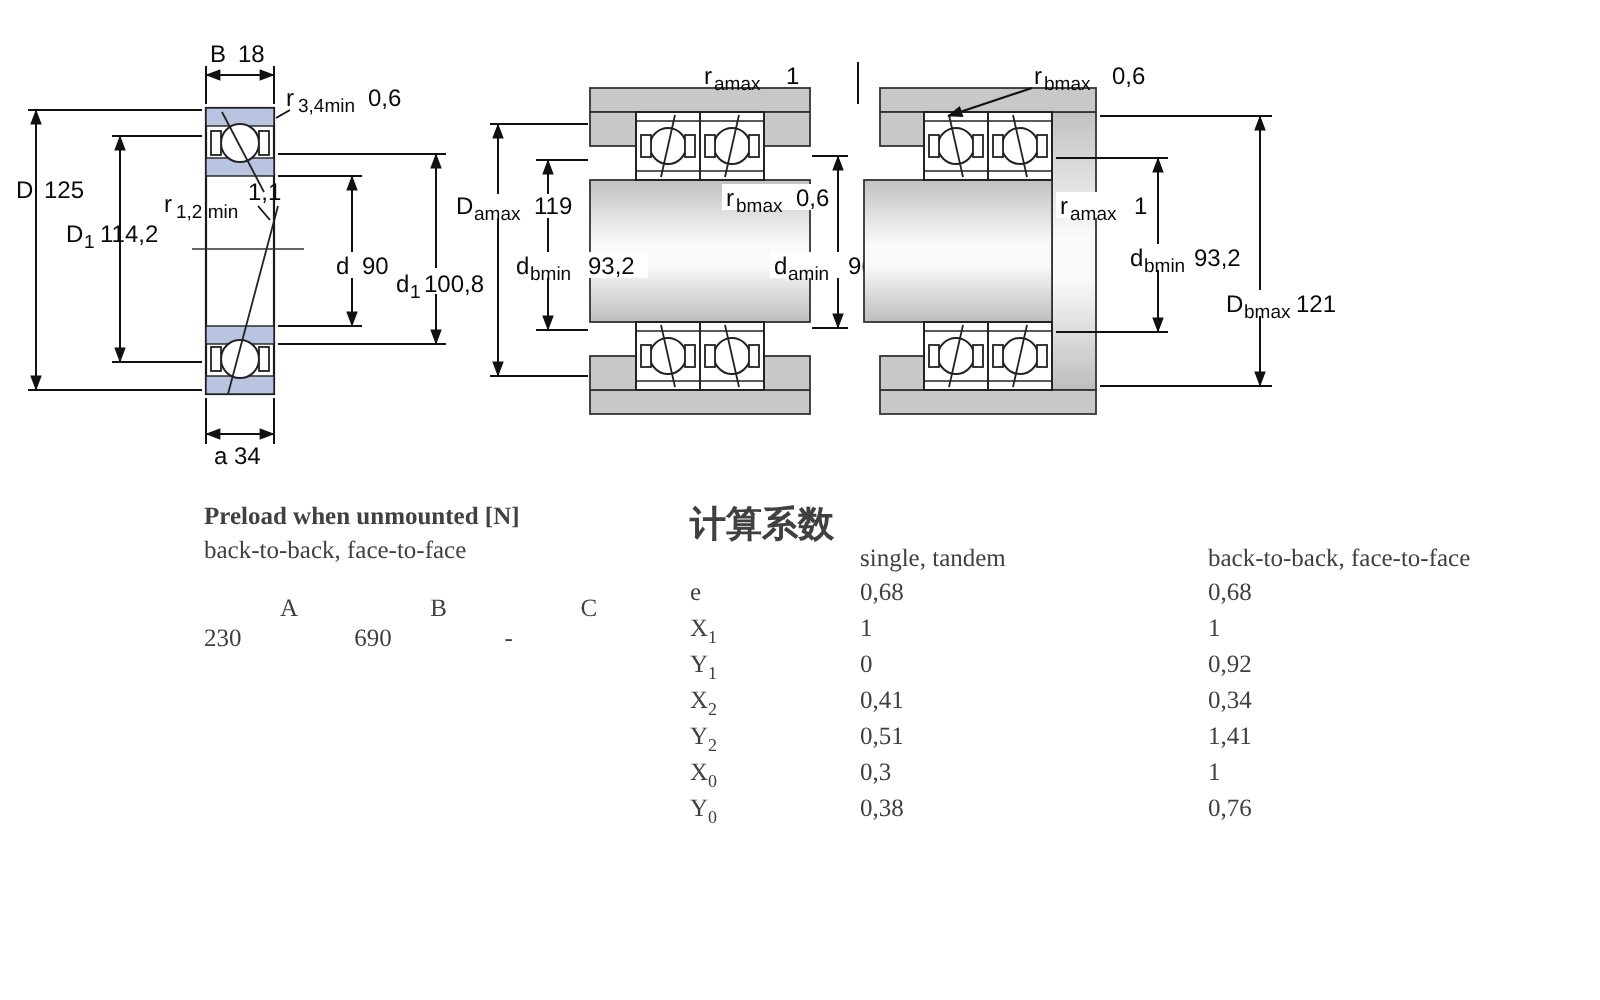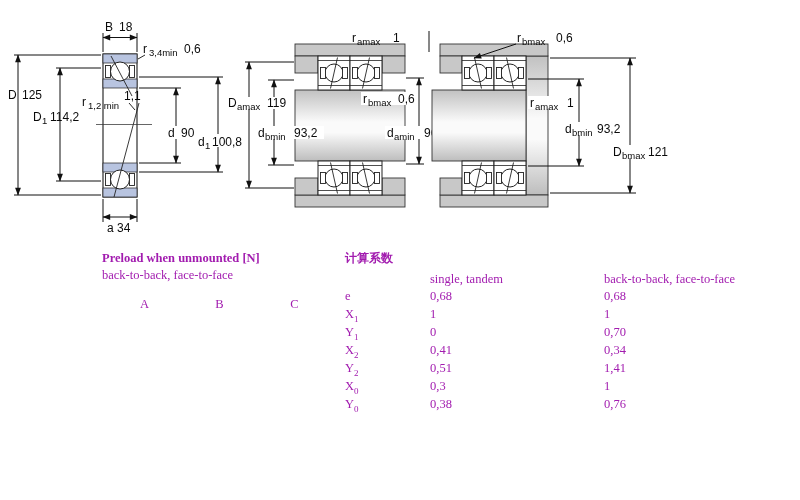--- a/index.html
+++ b/index.html
@@ -1,21 +1,21 @@
 <!DOCTYPE html>
 <html><head>
 <meta charset="utf-8">
 <style>
   html,body{margin:0;padding:0;background:#fff;}
   #canvas{position:relative;width:800px;height:500px;background:#fff;overflow:hidden;
           font-family:"Liberation Sans",sans-serif;color:#000;}
   #drawing{position:absolute;left:0;top:0;}
   svg text{fill:#0a0a0a;font-family:"Liberation Sans",sans-serif;font-size:12px;}
   svg text.sub{font-size:9.5px;}
-  .tbl{position:absolute;font-family:"Liberation Serif",serif;font-size:12.5px;color:#a21caf;}
+  .tbl{position:absolute;font-family:"Liberation Serif",serif;font-size:12.5px;color:#404040;}
   .tbl .row{position:absolute;left:0;white-space:nowrap;}
   .b{font-weight:bold;}
   .pt-col{display:inline-block;width:72px;}
   .ct-label{position:absolute;left:0;}
   .ct-c1{position:absolute;left:75px;margin-left:10px;}
   .ct-c2{position:absolute;left:259px;}
   sub{font-size:9px;}
 </style>
 </head>
 <body>
@@ -213,43 +213,48 @@
 </svg>
 
 <div class="tbl" style="left:102px;top:251px;width:280px;height:90px;">
   <div class="row b" style="top:0px;">Preload when unmounted [N]</div>
   <div class="row" style="top:17px;">back-to-back, face-to-face</div>
   <div class="row" style="top:46px;margin-left:38px;">
     <span class="pt-col">A</span>
     <span class="pt-col">B</span>
     <span class="pt-col">C</span>
   </div>
+  <div class="row" style="top:61px;">
+    <span class="pt-col">230</span>
+    <span class="pt-col">690</span>
+    <span class="pt-col">-</span>
+  </div>
 </div>
 
 <div class="tbl" style="left:345px;top:250px;width:440px;height:170px;">
-  <div class="row b" style="top:0px;font-size:12px;">计算系数</div>
+  <div class="row b" style="top:0px;font-size:18px;">计算系数</div>
   <div class="row" style="top:22px;">
     <span class="ct-c1">single, tandem</span>
     <span class="ct-c2">back-to-back, face-to-face</span>
   </div>
 
   <div class="row" style="top:39px;">
     <span class="ct-label"><span>e</span><sub></sub></span>
     <span class="ct-c1">0,68</span>
     <span class="ct-c2">0,68</span>
   </div>
   <div class="row" style="top:57px;">
     <span class="ct-label"><span>X</span><sub>1</sub></span>
     <span class="ct-c1">1</span>
     <span class="ct-c2">1</span>
   </div>
   <div class="row" style="top:75px;">
     <span class="ct-label"><span>Y</span><sub>1</sub></span>
     <span class="ct-c1">0</span>
-    <span class="ct-c2">0,70</span>
+    <span class="ct-c2">0,92</span>
   </div>
   <div class="row" style="top:93px;">
     <span class="ct-label"><span>X</span><sub>2</sub></span>
     <span class="ct-c1">0,41</span>
     <span class="ct-c2">0,34</span>
   </div>
   <div class="row" style="top:111px;">
     <span class="ct-label"><span>Y</span><sub>2</sub></span>
     <span class="ct-c1">0,51</span>
     <span class="ct-c2">1,41</span>

